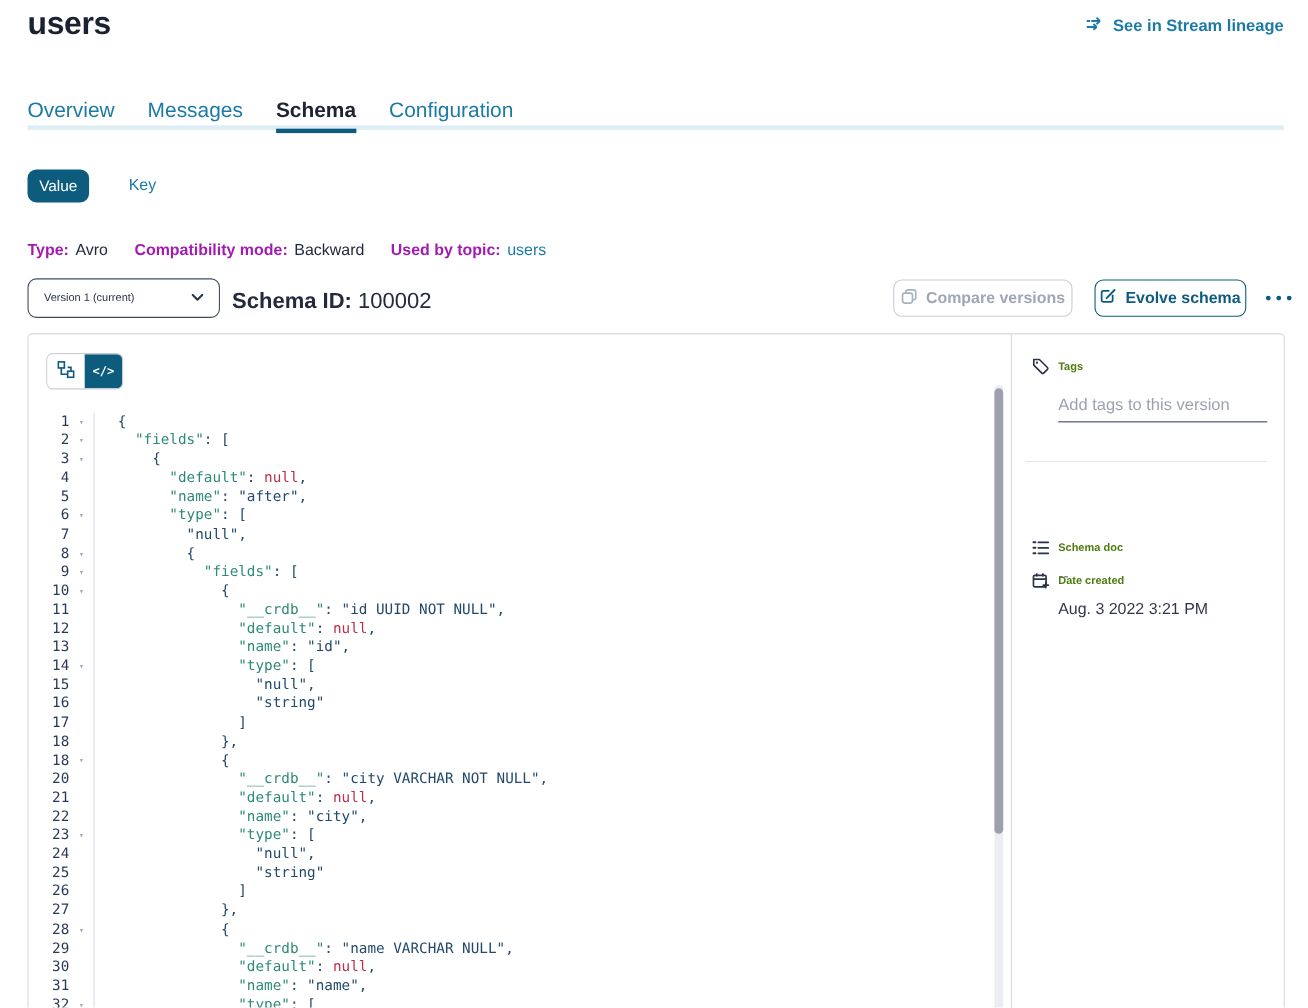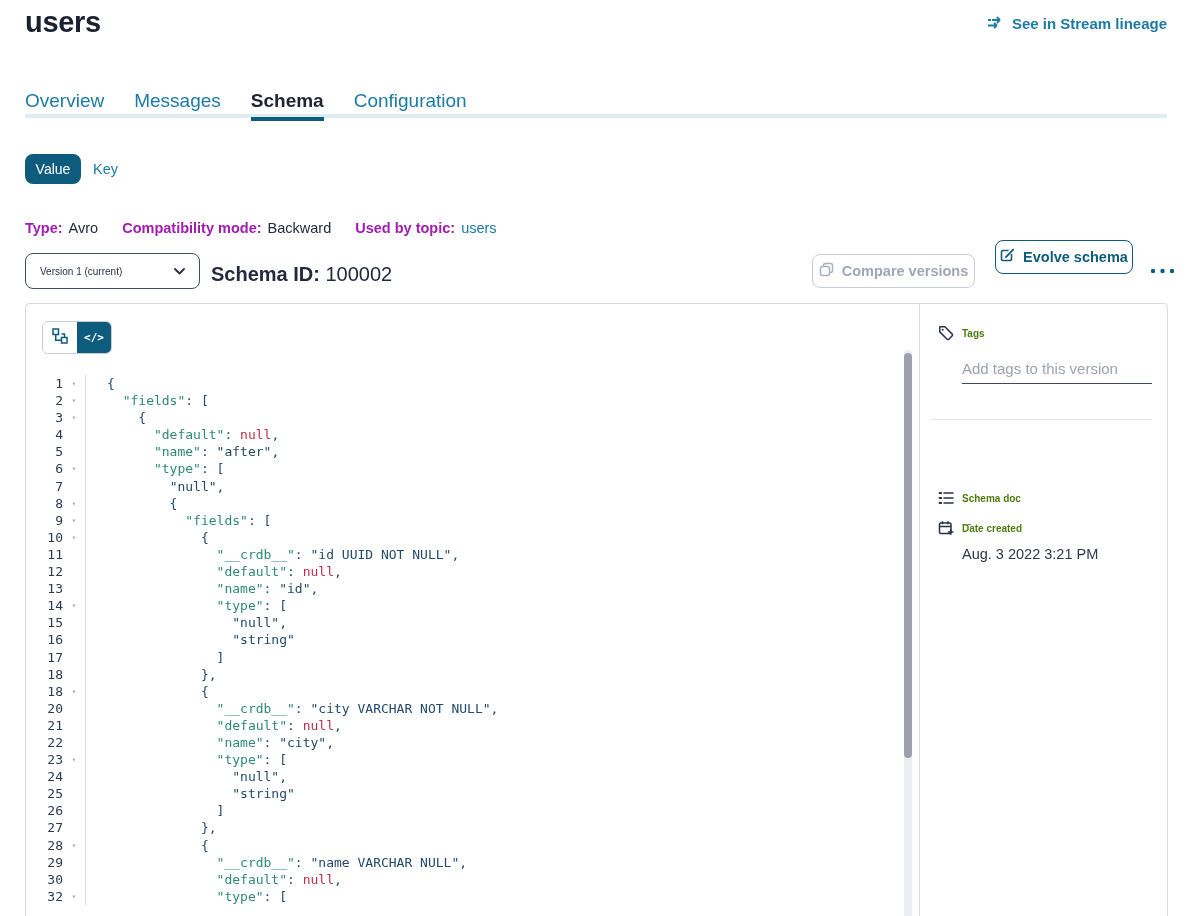--- a/index.html
+++ b/index.html
@@ -15,21 +15,21 @@
 
   
   .tabs { position:absolute; left:25px; top:90px; display:flex; gap:30px; }
   .tab { font-size:19px; font-weight:500; color:#1C7AA6; height:24px; position:relative; cursor:pointer; }
   .tab.active { color:#1E2433; font-weight:600; }
   .tab.active::after { content:""; position:absolute; left:0; right:0; bottom:-7px; height:4px;
                        background:#0D5C7D; z-index:2; }
   .tab-track { position:absolute; left:25px; right:22px; top:114px; height:4px; background:#DCEDF4; }
 
   
-  .vk-toggle { position:absolute; left:25px; top:154px; display:flex; align-items:center; gap:12px; }
+  .vk-toggle { position:absolute; left:25px; top:154px; display:flex; align-items:center; gap:36px; }
   .vk-value { background:#0D5C7D; color:#fff; border:none; border-radius:8px; width:56px; height:30px;
               font-size:14px; font-family:inherit; cursor:pointer; }
   .vk-key { color:#1C7AA6; font-size:14.5px; background:none; border:none; font-family:inherit; cursor:pointer; }
 
   
   .meta-row { position:absolute; left:25px; top:220px; font-size:14.5px; display:flex; gap:6px; }
   .meta-row b { font-weight:700; color:#a21caf; }
   .meta-row .sp { width:12px; }
   .meta-link { color:#1C7AA6; cursor:pointer; }
 
@@ -37,21 +37,21 @@
   .version-select { position:absolute; left:25px; top:253px; width:175px; height:36px;
                     border:1px solid #434B64; border-radius:8px; background:#fff; display:flex;
                     align-items:center; justify-content:space-between; padding:0 14px; font-size:10px;
                     color:#2B3247; cursor:pointer; }
   .schemaid { position:absolute; left:211px; top:263px; font-size:20px; }
   .schemaid b { font-weight:700; }
   .btn-compare { position:absolute; left:812px; top:254px; width:163px; height:34px;
                  border:1px solid #C9CDD6; border-radius:8px; background:#fff; color:#9FA6B6;
                  font-size:14.5px; font-weight:600; display:flex; align-items:center; justify-content:center;
                  gap:8px; font-family:inherit; cursor:default; }
-  .btn-evolve { position:absolute; left:995px; top:240px; width:138px; height:34px;
+  .btn-evolve { position:absolute; left:995px; top:254px; width:138px; height:34px;
                 border:1px solid #0D5C7D; border-radius:8px; background:#fff; color:#0D5C7D;
                 font-size:14.5px; font-weight:700; display:flex; align-items:center; justify-content:center;
                 gap:8px; font-family:inherit; cursor:pointer; }
   .btn-more { position:absolute; left:1146px; top:258px; background:none; border:none; cursor:pointer; padding:4px; }
 
   
   .card { position:absolute; left:25px; top:303px; width:1143px; height:640px;
           border:1px solid #D8DAE0; border-radius:4px 4px 0 0; background:#fff; }
   .card-divider { position:absolute; left:893px; top:0; bottom:0; width:1px; background:#D8DAE0; }
 
@@ -401,20 +401,27 @@
       </div>
       <div class="code-line">
         <div class="gut">
           <span class="gut-num">30</span>
           <span class="gut-fold"></span>
         </div>
         <pre class="code-text"><span class="tok-p">              </span><span class="tok-k">"default"</span><span class="tok-p">: </span><span class="tok-x">null</span><span class="tok-p">,</span></pre>
       </div>
       <div class="code-line">
         <div class="gut">
+          <span class="gut-num">31</span>
+          <span class="gut-fold"></span>
+        </div>
+        <pre class="code-text"><span class="tok-p">              </span><span class="tok-k">"name"</span><span class="tok-p">: </span><span class="tok-s">"name"</span><span class="tok-p">,</span></pre>
+      </div>
+      <div class="code-line">
+        <div class="gut">
           <span class="gut-num">32</span>
           <span class="gut-fold">▾</span>
         </div>
         <pre class="code-text"><span class="tok-p">              </span><span class="tok-k">"type"</span><span class="tok-p">: [</span></pre>
       </div>
     </div>
 
   <div class="sb-track">
     <div class="sb-thumb"></div>
   </div>

